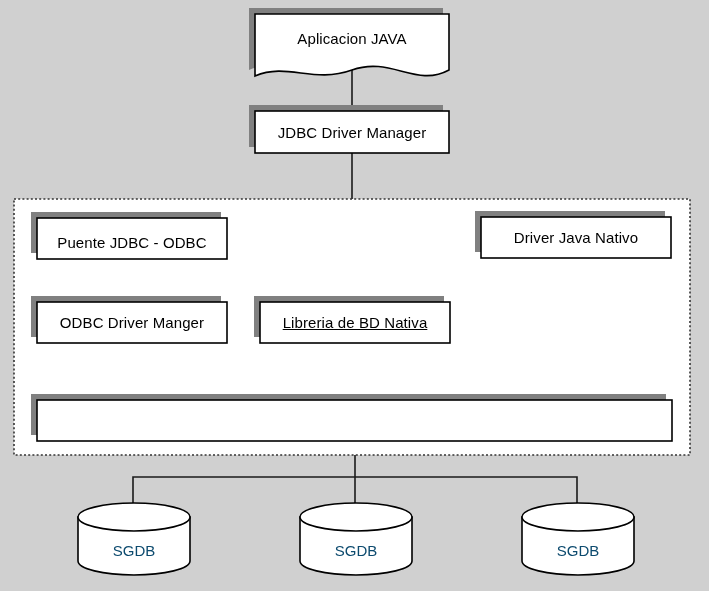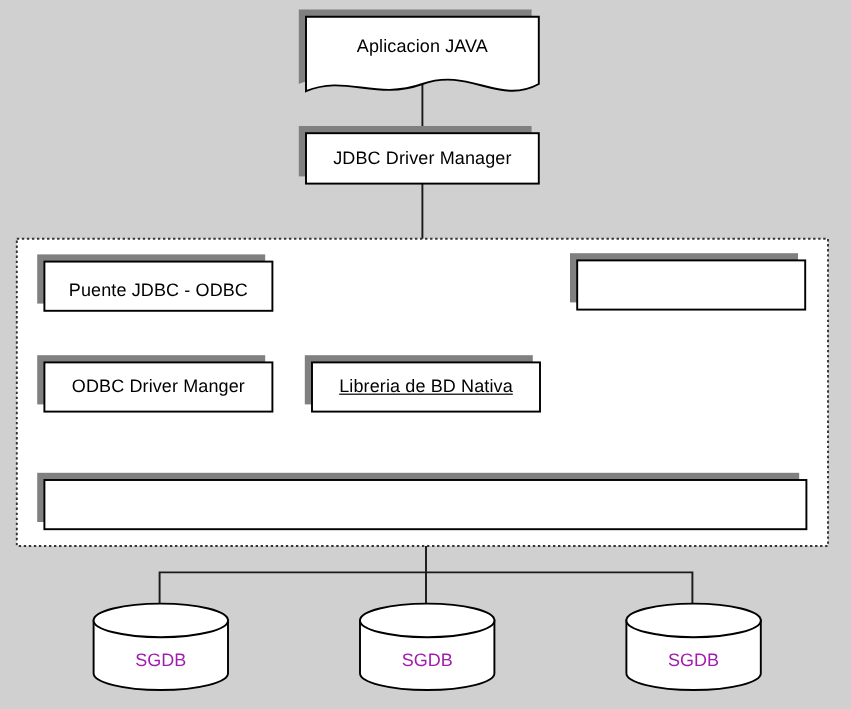--- a/index.html
+++ b/index.html
@@ -35,21 +35,21 @@
     letter-spacing: 0.1px;
     white-space: nowrap;
     pointer-events: none;
   }
   .cyl-label {
     position: absolute;
     display: flex;
     align-items: center;
     justify-content: center;
     font-size: 15px;
-    color: #a21caf;
+    color: #0c4a6e;
     white-space: nowrap;
     pointer-events: none;
   }
 </style>
 </head>
 <body>
 
 <div id="diagram">
 
   <svg class="svg-layer" viewBox="0 0 709 591">
@@ -129,20 +129,21 @@
       <ellipse cx="578" cy="517" rx="56" ry="14" fill="#ffffff" stroke="#000000" stroke-width="1.6"></ellipse>
     </g>
   </svg>
 
   <div class="node-label" style="left:255px; top:14px; width:194px; height:48px;">Aplicacion JAVA</div>
 
   <div class="node-label" style="left:255px; top:111px; width:194px; height:42px;">JDBC Driver Manager</div>
 
   <div class="node-label" style="left:37px; top:218px; width:190px; height:48px;border-radius:17px;">Puente JDBC - ODBC</div>
 
+  <div class="node-label" style="left:481px; top:217px; width:190px; height:41px;">Driver Java Nativo</div>
 
   <div class="node-label" style="left:37px; top:302px; width:190px; height:41px;">ODBC Driver Manger</div>
 
   <div class="node-label" style="left:260px; top:302px; width:190px; height:41px;text-decoration:underline;">Libreria de BD Nativa</div>
 
 
   <div class="cyl-label" style="left:78px; top:536px; width:112px; height:28px;">SGDB</div>
 
   <div class="cyl-label" style="left:300px; top:536px; width:112px; height:28px;">SGDB</div>
 

